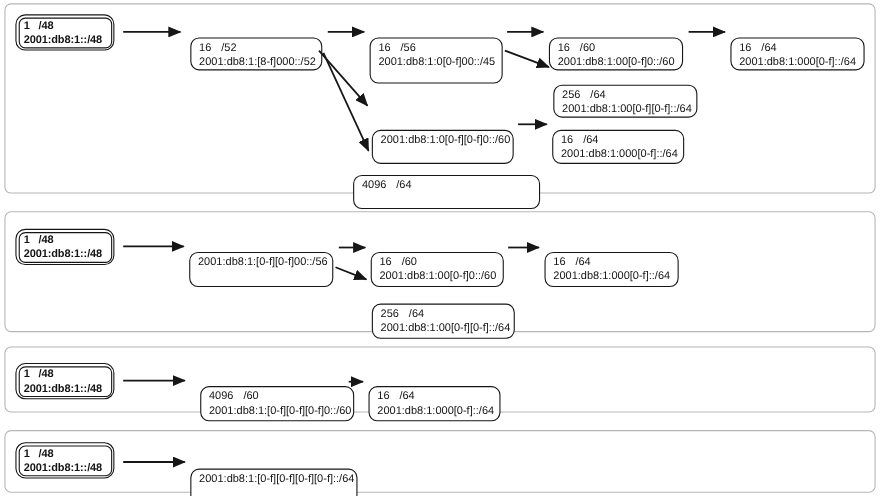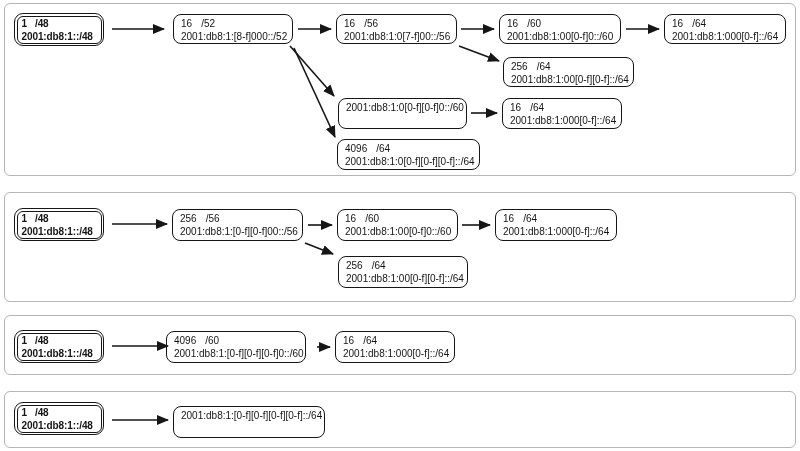--- a/index.html
+++ b/index.html
@@ -8,21 +8,21 @@
     font-family:"Liberation Sans","DejaVu Sans",sans-serif;color:#141414;
     overflow:hidden;
   }
   .panel{
     position:absolute;background:#ffffff;border:1.5px solid #b6b6b6;
     border-radius:6px;box-sizing:border-box;
   }
   .node{
     position:absolute;background:#ffffff;border:1.6px solid #161616;
     border-radius:8px;box-sizing:border-box;padding:1.5px 7px;
-    font-size:10px;line-height:13px;white-space:nowrap;z-index:2;
+    font-size:10px;line-height:13px;white-space:nowrap;z-index:2;margin-top:20px;
   }
   .node .pl{margin-left:9px;}
   .root{
     position:absolute;background:#ffffff;border:1.5px solid #161616;
     border-radius:9px;box-sizing:border-box;padding:1.5px;z-index:2;
   }
   .rinner{
     border:1.4px solid #161616;border-radius:6px;height:100%;
     box-sizing:border-box;padding:0.5px 4px;font-size:10px;line-height:13px;
     font-weight:700;white-space:nowrap;letter-spacing:-0.1px;
@@ -42,56 +42,54 @@
 <div class="root" style="left:14px;top:13px;width:90px;height:33px">
   <div class="rinner">
     <div><span>1</span><span class="pl">/48</span></div>
     <div>2001:db8:1::/48</div>
   </div>
 </div>
 <div class="node" style="left:173px;top:14px;width:120px;height:30px">
   <div><span>16</span><span class="pl">/52</span></div>
   <div>2001:db8:1:[8-f]000::/52</div>
 </div>
-<div class="node" style="left:336px;top:14px;width:121px;height:30px">
+<div class="node" style="left:336px;top:14px;width:121px;height:42px">
   <div><span>16</span><span class="pl">/56</span></div>
-  <div>2001:db8:1:0[7-f]00::/56</div>
+  <div>2001:db8:1:0[0-f]00::/45</div>
 </div>
 <div class="node" style="left:499px;top:14px;width:122px;height:30px">
   <div><span>16</span><span class="pl">/60</span></div>
   <div>2001:db8:1:00[0-f]0::/60</div>
 </div>
 <div class="node" style="left:664px;top:14px;width:122px;height:30px">
   <div><span>16</span><span class="pl">/64</span></div>
   <div>2001:db8:1:000[0-f]::/64</div>
 </div>
 <div class="node" style="left:503px;top:57px;width:131px;height:30px">
   <div><span>256</span><span class="pl">/64</span></div>
   <div>2001:db8:1:00[0-f][0-f]::/64</div>
 </div>
 <div class="node" style="left:338px;top:98px;width:129px;height:31px">
   <div>2001:db8:1:0[0-f][0-f]0::/60</div>
 </div>
 <div class="node" style="left:502px;top:98px;width:120px;height:31px">
   <div><span>16</span><span class="pl">/64</span></div>
   <div>2001:db8:1:000[0-f]::/64</div>
 </div>
-<div class="node" style="left:337px;top:139px;width:143px;height:31px">
+<div class="node" style="left:321px;top:139px;width:170px;height:31px">
   <div><span>4096</span><span class="pl">/64</span></div>
-  <div>2001:db8:1:0[0-f][0-f][0-f]::/64</div>
 </div>
 
 <div class="root" style="left:14px;top:208px;width:90px;height:33px">
   <div class="rinner">
     <div><span>1</span><span class="pl">/48</span></div>
     <div>2001:db8:1::/48</div>
   </div>
 </div>
 <div class="node" style="left:172px;top:209px;width:131px;height:32px">
-  <div><span>256</span><span class="pl">/56</span></div>
   <div>2001:db8:1:[0-f][0-f]00::/56</div>
 </div>
 <div class="node" style="left:337px;top:209px;width:121px;height:32px">
   <div><span>16</span><span class="pl">/60</span></div>
   <div>2001:db8:1:00[0-f]0::/60</div>
 </div>
 <div class="node" style="left:495px;top:209px;width:122px;height:32px">
   <div><span>16</span><span class="pl">/64</span></div>
   <div>2001:db8:1:000[0-f]::/64</div>
 </div>
@@ -99,21 +97,21 @@
   <div><span>256</span><span class="pl">/64</span></div>
   <div>2001:db8:1:00[0-f][0-f]::/64</div>
 </div>
 
 <div class="root" style="left:14px;top:330px;width:90px;height:33px">
   <div class="rinner">
     <div><span>1</span><span class="pl">/48</span></div>
     <div>2001:db8:1::/48</div>
   </div>
 </div>
-<div class="node" style="left:166px;top:331px;width:140px;height:32px">
+<div class="node" style="left:182px;top:331px;width:140px;height:32px">
   <div><span>4096</span><span class="pl">/60</span></div>
   <div>2001:db8:1:[0-f][0-f][0-f]0::/60</div>
 </div>
 <div class="node" style="left:335px;top:331px;width:120px;height:32px">
   <div><span>16</span><span class="pl">/64</span></div>
   <div>2001:db8:1:000[0-f]::/64</div>
 </div>
 
 <div class="root" style="left:14px;top:402px;width:90px;height:33px">
   <div class="rinner">

